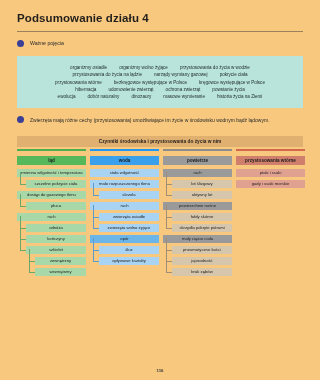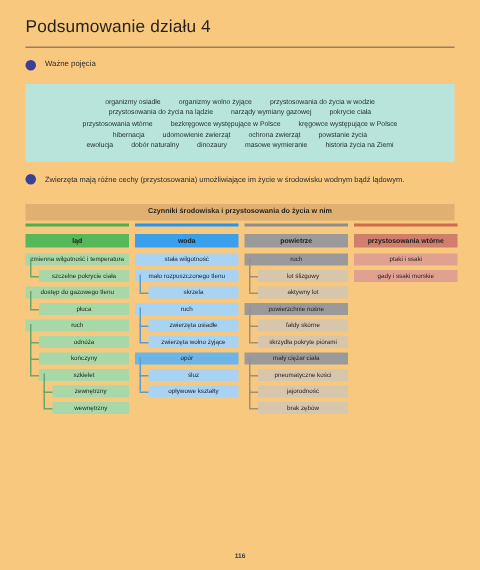--- a/index.html
+++ b/index.html
@@ -19,21 +19,21 @@
     position: absolute;
     inset: 0;
     padding: 0;
   }
   
   .page-title {
     position: absolute;
     left: 17px;
     top: 12px;
     font-size: 11.5px;
-    font-weight: normal;
+    font-weight: bold;
     letter-spacing: 0.1px;
     color: #231f1c;
   }
   .title-rule {
     position: absolute;
     left: 17px;
     top: 31px;
     width: 286px;
     height: 1px;
     background: #7a6a52;

